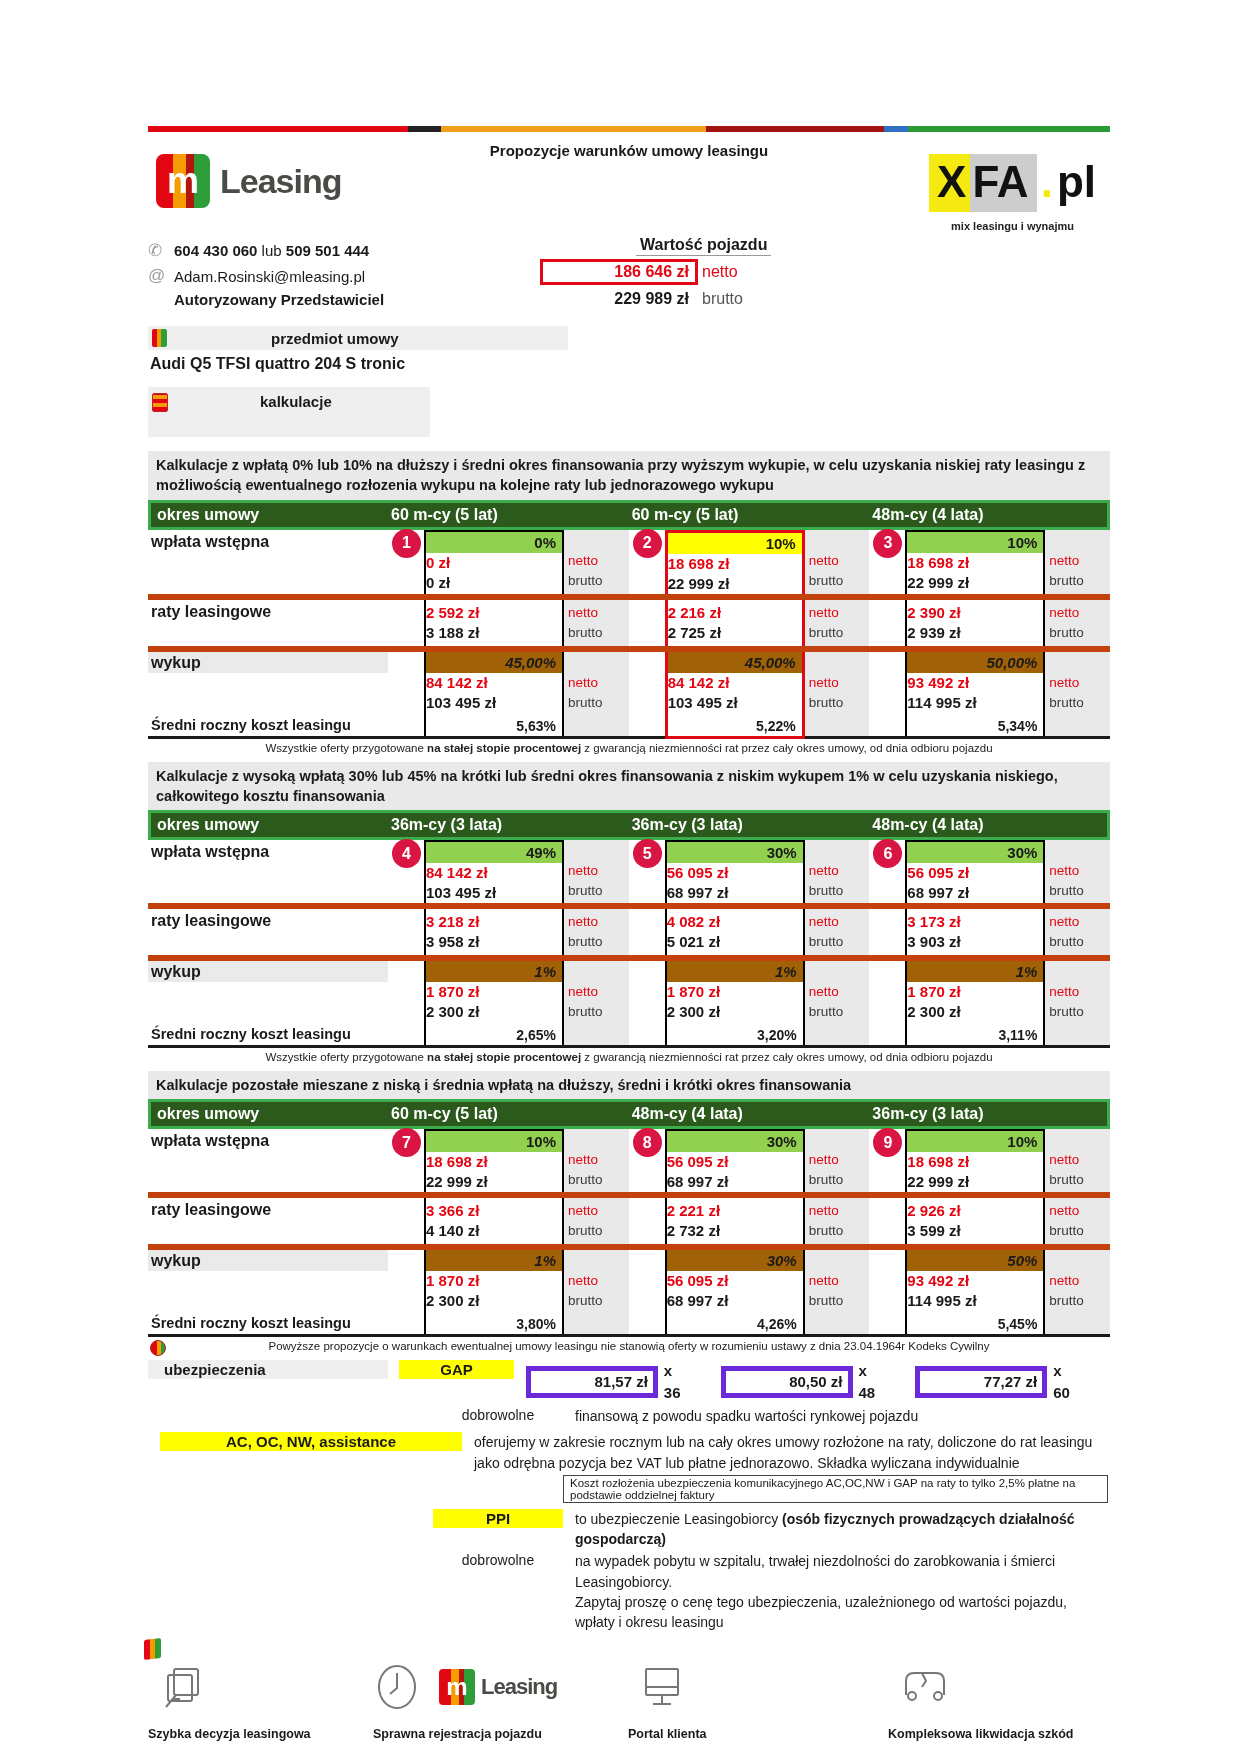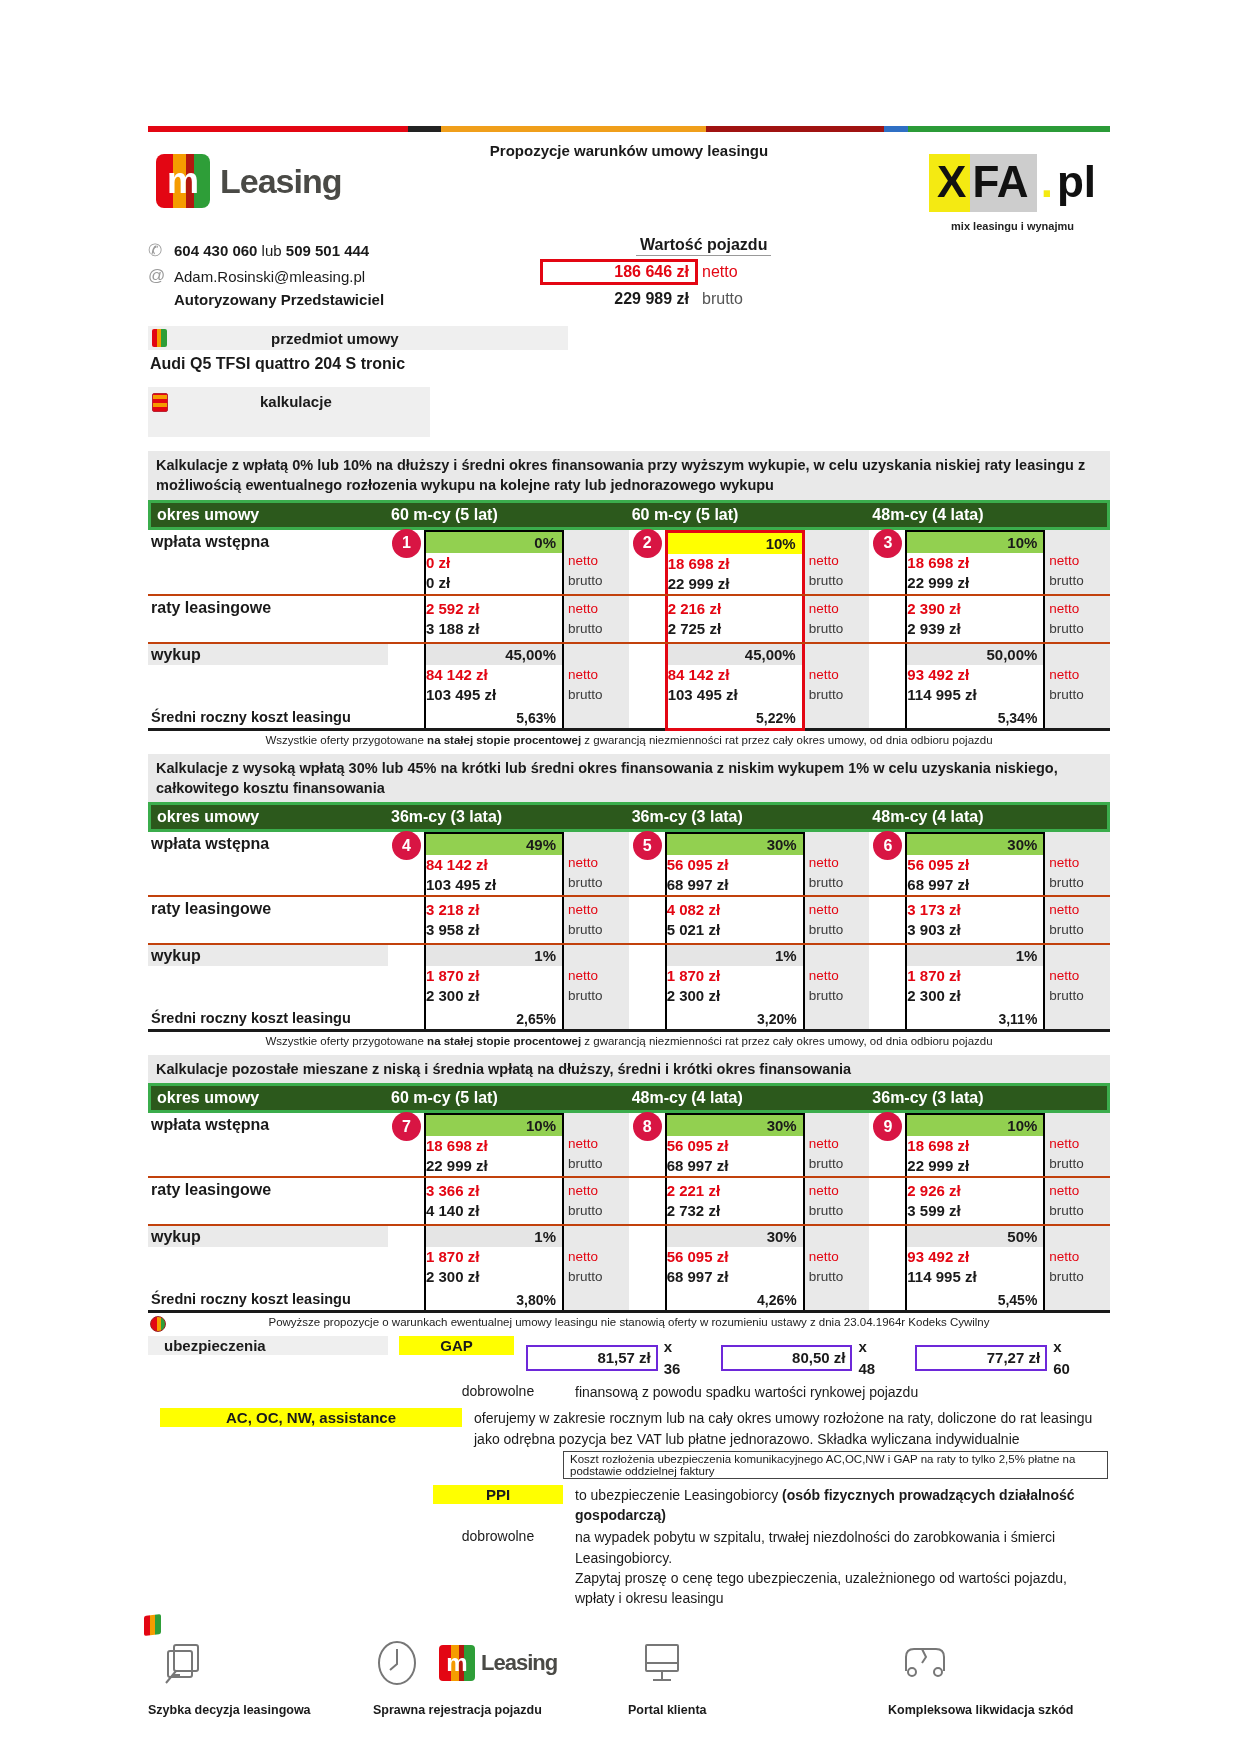--- a/index.html
+++ b/index.html
@@ -61,34 +61,34 @@
 
   
   .tsection { margin-bottom:8px; }
   .intro { background:#e9e9e9; font-weight:bold; font-size:14.5px; line-height:1.4; padding:4px 8px; }
   .thead { display:flex; background:#2c591c; border:3px solid #3bad4c; color:#fff; }
   .th { font-weight:bold; font-size:16px; padding:3px 6px; }
   .th.lab { width:234px; }
   .th.term { flex:1; }
   .tbody { border-bottom:3px solid #1a1a1a; }
   .rowgrp { display:flex; }
-  .rowgrp.sep { border-top:2px solid #c2410c; }
+  .rowgrp.sep { border-top:6px solid #c2410c; }
   .rlabel { width:240px; font-weight:bold; font-size:16px; padding:3px 0 0 3px; }
   .rcol { width:240px; display:flex; flex-direction:column; justify-content:space-between; }
   .rlabel.gray { background:#eaeaea; height:21px; line-height:21px; padding-top:0; }
   .annual-lab { font-weight:bold; font-size:14.5px; height:23px; line-height:25px; padding-left:3px; }
   .cgroup { flex:1; position:relative; padding-left:36px; display:flex; }
   .badge { position:absolute; left:4px; top:-1px; width:29px; height:29px; border-radius:50%;
     background:#d81543; color:#fff; font-weight:bold; font-size:16px; display:flex; align-items:center; justify-content:center; }
   .cbox { width:140px; background:#fff; border-left:2px solid #000; border-right:2px solid #000; }
   .rowgrp.down .cbox { border-top:2px solid #000; }
   .cunit { flex:1; background:#e9e9e9; font-size:13.5px; color:#3a3a3a; }
   .pct { height:21px; line-height:21px; text-align:right; padding-right:6px; font-weight:bold; font-size:15px; }
   .pct.green { background:#92d050; }
-  .pct.orange { background:#e5e5e5; }
+  .pct.orange { background:#a16207;font-style:italic; }
   .amt { height:20px; line-height:20px; padding-right:5px; font-weight:bold; font-size:15px; }
   .amt.red { color:#e30613; }
   .cbox.mid { padding:3px 0; }
   .annual-val { height:23px; line-height:26px; text-align:right; padding-right:6px; font-weight:bold; font-size:14px; }
   .u { height:20px; line-height:20px; padding-left:4px; }
   .u.sp { height:21px; }
   .u.red { color:#e30613; }
   .cunit.mid { padding:3px 0; }
   .hl .cbox { border-left:3px solid #e30613; border-right:3px solid #e30613; }
   .rowgrp.down .hl .cbox { border-top:3px solid #e30613; }
@@ -102,21 +102,21 @@
     background:linear-gradient(90deg,#e30613 0 40%,#f59c00 40% 70%,#2e9e38 70% 100%); border:1px solid #922; }
   .ins-row { display:flex; align-items:flex-start; margin-bottom:2px; }
   .ins-l { width:285px; }
   .ins-l .gray-strip { background:#efefef; font-weight:bold; font-size:15px; padding:1px 8px 1px 16px; display:inline-block; width:240px; }
   .ins-m { width:130px; text-align:center; }
   .ylab { background:#ffff00; font-weight:bold; font-size:15px; display:block; padding:1px 4px; }
   .sub { font-size:14px; text-align:center; display:block; padding:1px 4px; }
   .ins-desc { flex:1; font-size:14px; line-height:1.45; padding-left:12px; }
   .gap-prices { display:flex; }
   .gp { display:flex; align-items:center; margin-right:30px; }
-  .gp-box { width:142px; border:2px solid #6d28d9; text-align:right; font-weight:bold; font-size:15px; padding:0 5px; }
+  .gp-box { width:142px; border:5px solid #6d28d9; text-align:right; font-weight:bold; font-size:15px; padding:0 5px; }
   .gp-mult { font-weight:bold; font-size:15px; margin-left:6px; }
   .ac-lab { background:#ffff00; font-weight:bold; font-size:15px; width:302px; margin-left:12px; text-align:center; padding:1px 4px; }
   .box-note { border:1px solid #444; font-size:11.5px; padding:1px 6px; margin:2px 0 6px 415px; width:545px; }
 
   
   .features { position:relative; display:flex; margin-top:26px; }
   .folder-ico { position:absolute; left:-4px; top:-20px; width:17px; height:20px; border-radius:2px;
     background:linear-gradient(90deg,#e30613 0 35%,#f59c00 35% 65%,#2e9e38 65% 100%); transform:skewY(-6deg); }
   .feat { display:flex; flex-direction:column; }
   .f1{width:225px;} .f2{width:255px;} .f3{width:215px;} .f4{flex:1;}

